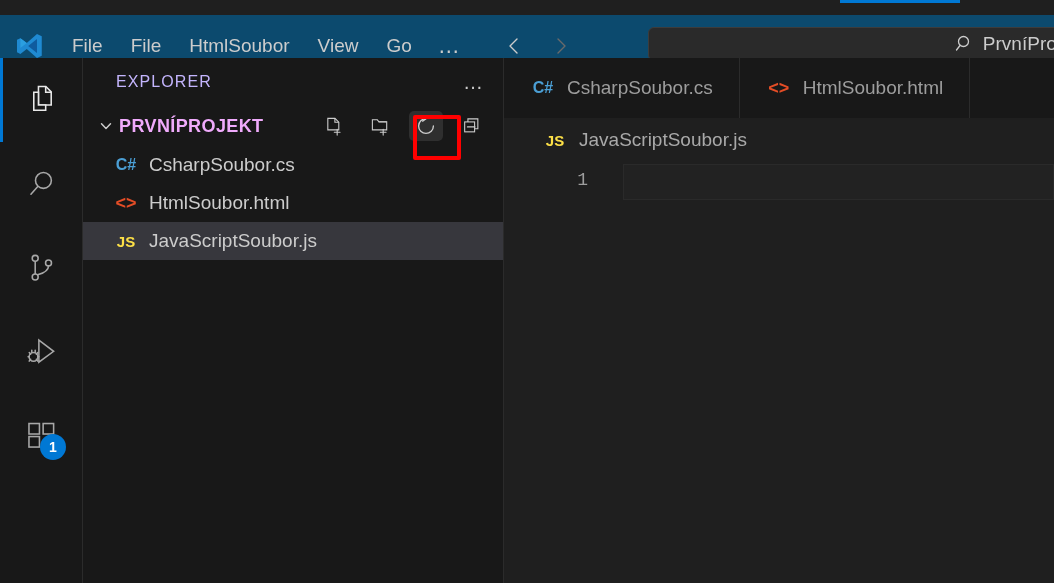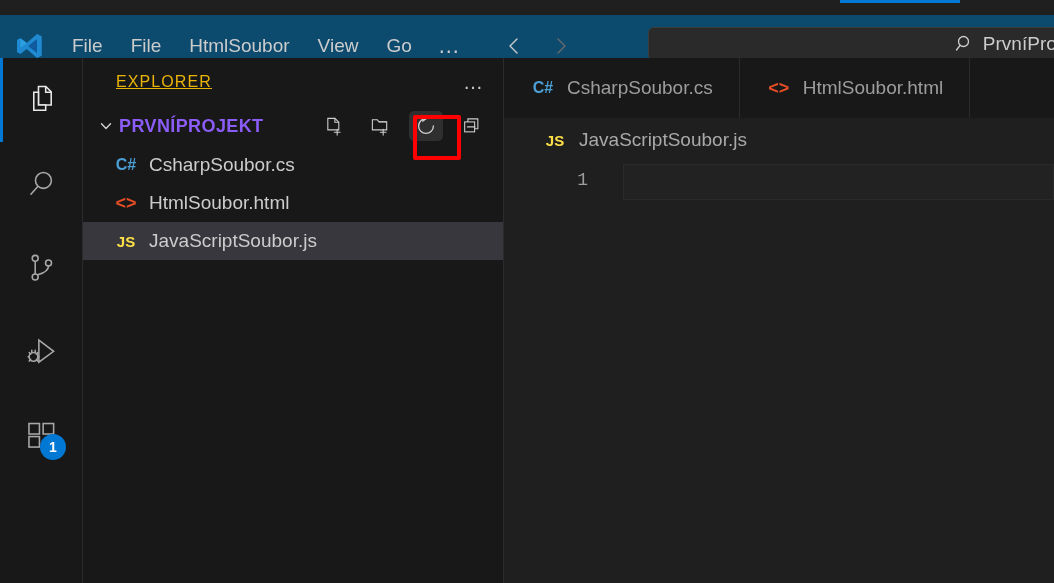--- a/index.html
+++ b/index.html
@@ -71,31 +71,31 @@
   
   .sidebar {
     position:absolute; left:83px; top:58px; width:421px; height:525px;
     background:#181818; border-right:1px solid #2b2b2b;
   }
   .sidebar-title {
     height:48px; display:flex; align-items:center;
     padding:0 18px 0 33px; justify-content:space-between;
   }
   .sidebar-title-text {
-    color:#eab308; font-size:16px; letter-spacing:1.1px;text-decoration:underline;
+    color:#c4b5fd; font-size:16px; letter-spacing:1.1px;
   }
   .sidebar-more { color:#cccccc; font-size:20px; letter-spacing:2px; }
 
   .folder-row {
     height:40px; display:flex; align-items:center; padding-left:10px;
     position:relative;
   }
   .chevron { width:26px; display:flex; align-items:center; justify-content:center; }
   .folder-name {
-    color:#8b5cf6; font-size:18px; font-weight:bold; letter-spacing:0.4px;
+    color:#f0abfc; font-size:18px; font-weight:bold; letter-spacing:0.4px;
   }
   .folder-actions {
     position:absolute; right:14px; top:0; height:40px;
     display:flex; align-items:center; gap:12px;
   }
   .action-btn {
     width:34px; height:30px; display:flex; align-items:center; justify-content:center;
     border-radius:5px; position:relative;
   }
   .action-btn.hovered { background:#2f2f2f; }

